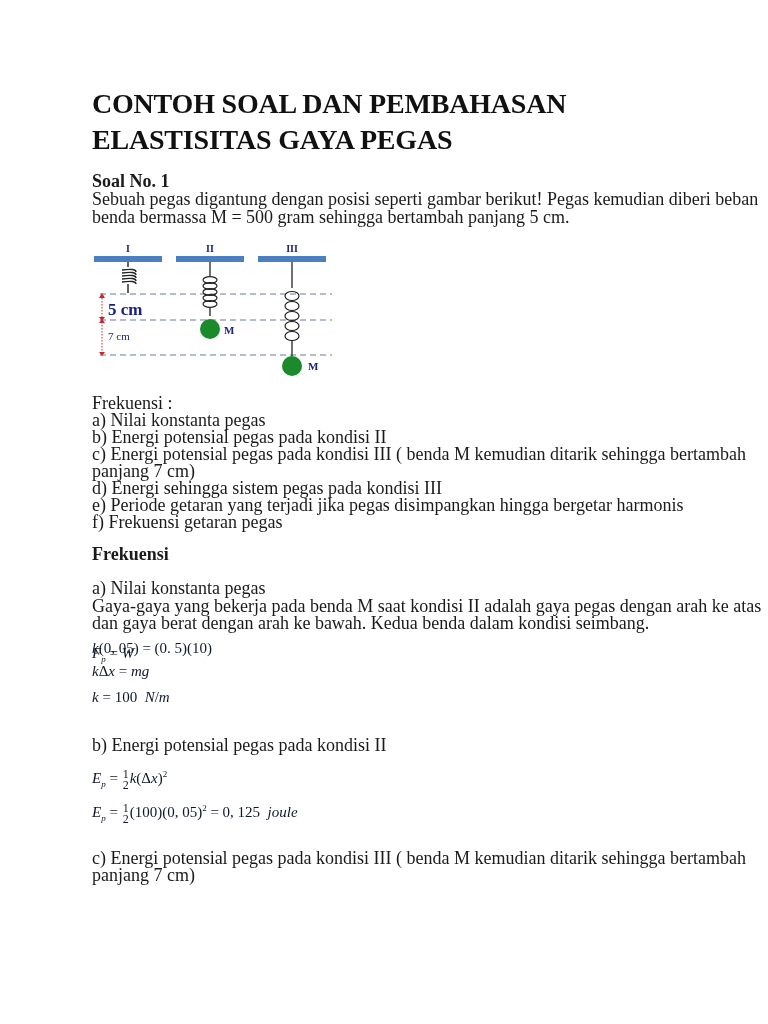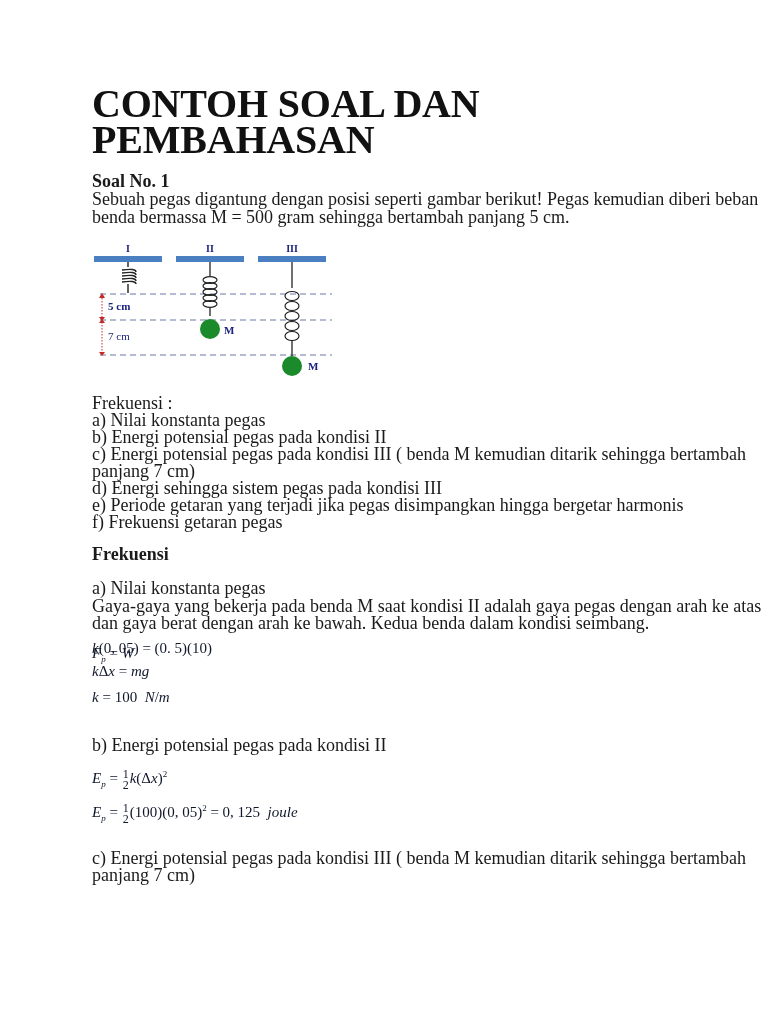--- a/index.html
+++ b/index.html
@@ -1,33 +1,34 @@
 <!DOCTYPE html>
 <html><head>
   <meta charset="utf-8">
   <style>
     html, body { margin: 0; padding: 0; background: #ffffff; }
     body { width: 768px; height: 1024px; position: relative; overflow: hidden;
       font-family: "Liberation Serif", "DejaVu Serif", serif; color: #111; }
     .title { position: absolute; left: 92px; top: 86px; width: 600px;
-      font-size: 40px; font-weight: bold; line-height: 36px; letter-spacing: -0.2px; margin: 0; color: #111; }
+      font-size: 28px; font-weight: bold; line-height: 36px; letter-spacing: -0.2px; margin: 0; color: #111; }
     .txt { position: absolute; left: 92px; font-size: 18px; line-height: 18px; white-space: nowrap; color: #1a1a1a; }
     .bold { font-weight: bold; }
     .math { position: absolute; left: 92px; font-family: Liberation Serif, serif;
       font-size: 15px; line-height: 17px; color: #0f172a; white-space: nowrap; }
     .math i { font-style: italic; }
     .frac { display: inline-block; vertical-align: middle; text-align: center; font-size: 12px; line-height: 11px; margin: 0 1px; }
     .frac span { display: block; }
     .diagram { position: absolute; left: 92px; top: 240px; width: 240px; height: 140px; }
   </style>
 </head>
 <body>
 
 <h1 class="title">
   <span>CONTOH SOAL DAN PEMBAHASAN</span><br>
+  <span>ELASTISITAS GAYA PEGAS</span>
 </h1>
 
 <div class="txt bold" style="top:172px">Soal No. 1</div>
 <div class="txt" style="top:190px">Sebuah pegas digantung dengan posisi seperti gambar berikut! Pegas kemudian diberi beban</div>
 <div class="txt" style="top:208px">benda bermassa M = 500 gram sehingga bertambah panjang 5 cm.</div>
 
 <div class="diagram">
   <svg width="240" height="140" viewBox="0 0 240 140">
 
     <line x1="8" y1="54" x2="240" y2="54" stroke="#6c77a8" stroke-width="1" stroke-dasharray="6,4"></line>
@@ -68,21 +69,21 @@
       <ellipse cx="200" cy="56" rx="7" ry="4.5"></ellipse>
       <ellipse cx="200" cy="66" rx="7" ry="4.5"></ellipse>
       <ellipse cx="200" cy="76" rx="7" ry="4.5"></ellipse>
       <ellipse cx="200" cy="86" rx="7" ry="4.5"></ellipse>
       <ellipse cx="200" cy="96" rx="7" ry="4.5"></ellipse>
     </g>
     <path d="M200,100 L200,116" stroke="#222" stroke-width="1.3" fill="none"></path>
     <circle cx="200" cy="126" r="10" fill="#1a8a2a"></circle>
     <text x="216" y="130" font-family="Liberation Serif, serif" font-size="11" font-weight="bold" fill="#1a237e">M</text>
   </svg>
-  <span style="position:absolute;left:16px;top:60px;font-size:11px;font-weight:bold;color:#1a237e;font-family:'Liberation Serif',serif;">5 cm</span>
+  <span style="position:absolute;left:16px;top:60px;font-size:17px;font-weight:bold;color:#1a237e;font-family:'Liberation Serif',serif;">5 cm</span>
   <span style="position:absolute;left:16px;top:90px;font-size:11px;font-weight:normal;color:#1a237e;font-family:'Liberation Serif',serif;">7 cm</span>
 </div>
 
 <div class="txt" style="top:394px">Frekuensi :</div>
 <div class="txt" style="top:411px">a) Nilai konstanta pegas</div>
 <div class="txt" style="top:428px">b) Energi potensial pegas pada kondisi II</div>
 <div class="txt" style="top:445px">c) Energi potensial pegas pada kondisi III ( benda M kemudian ditarik sehingga bertambah</div>
 <div class="txt" style="top:462px">panjang 7 cm)</div>
 <div class="txt" style="top:479px">d) Energi sehingga sistem pegas pada kondisi III</div>
 <div class="txt" style="top:496px">e) Periode getaran yang terjadi jika pegas disimpangkan hingga bergetar harmonis</div>

